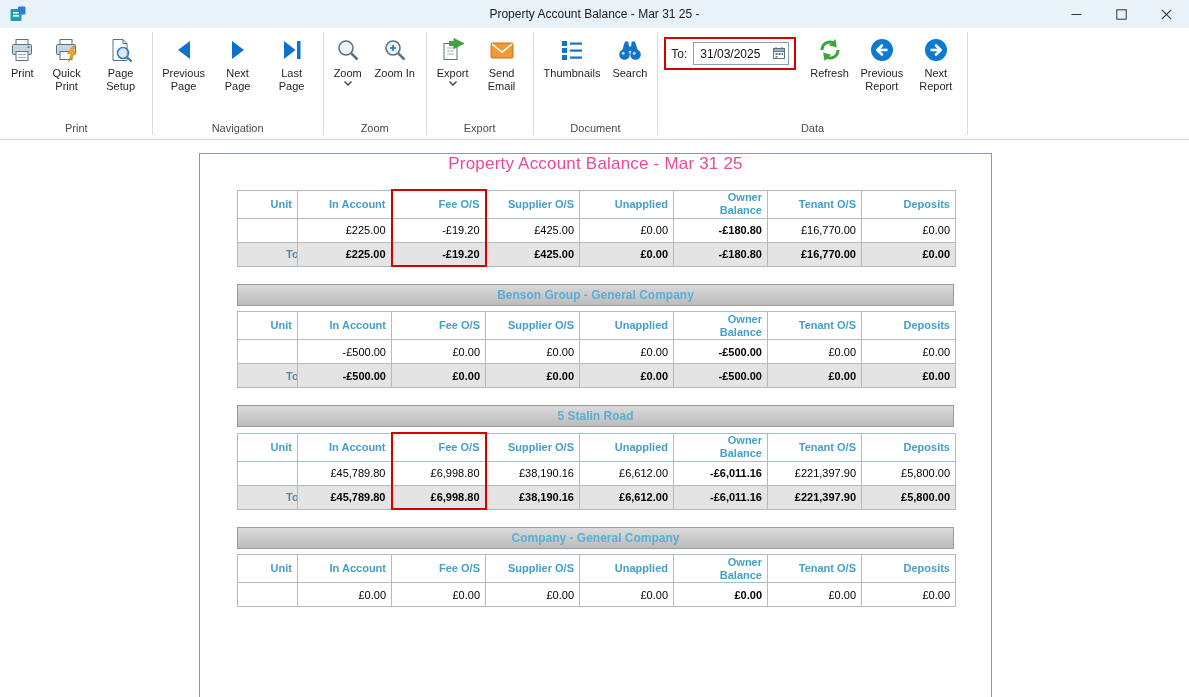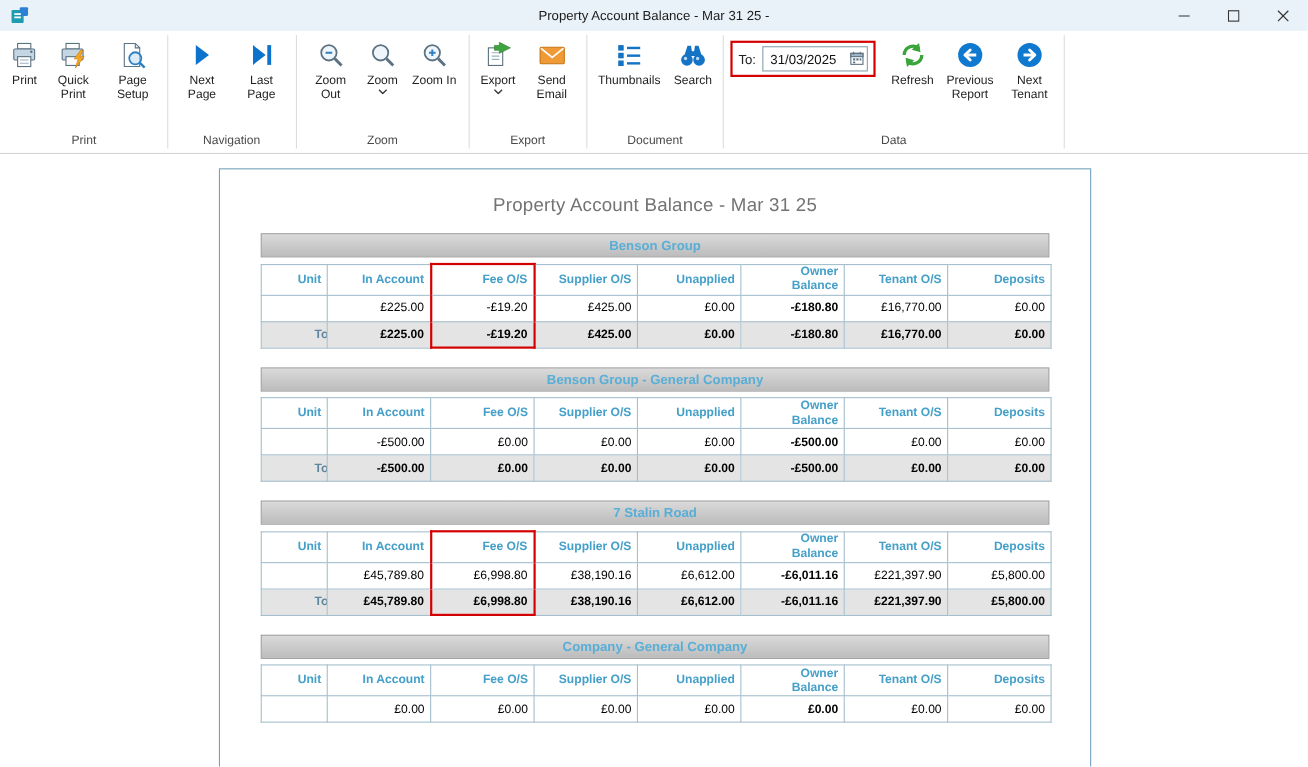--- a/index.html
+++ b/index.html
@@ -28,21 +28,21 @@
   
   .tofield-wrap { display: flex; align-items: center; gap: 6px; border: 2px solid var(--hl, #d40000); padding: 3px 5px; margin: 9px 8px 0 2px; height: 33px; }
   .tolabel { font-size: 12px; color: #222; }
   .dateinput { position: relative; }
   .dateinput input { width: 96px; height: 23px; border: 1px solid #8aa0ae; font-family: "Liberation Sans", sans-serif; font-size: 12px; padding: 1px 20px 1px 6px; color: #111; outline: none; }
   .calbtn { position: absolute; right: 2px; top: 3px; width: 16px; height: 16px; display: flex; align-items: center; justify-content: center; }
 
   
   .viewport { height: 557px; background: #ffffff; position: relative; overflow: hidden; }
   .page { position: absolute; left: 199px; top: 13px; width: 793px; height: 1000px; background: #ffffff; border: 1px solid #74a2bd; }
-  .rtitle { margin-top: 23px; text-align: center; font-size: 17px; color: #737373; letter-spacing: 0.2px; }
+  .rtitle { text-align: center; font-size: 17px; color: #ec4899; letter-spacing: 0.2px; }
   .tablewrap { margin: 15px 37px 0; }
 
   .section { margin-bottom: 17px; }
   .secbar { height: 22px; margin-bottom: 5px; background: linear-gradient(#dadada, #bcbcbc); border: 1px solid #9b9b9b; display: flex; align-items: center; justify-content: center; font-size: 12px; font-weight: bold; color: #58aed6; }
 
   table { border-collapse: collapse; width: 718px; table-layout: fixed; font-size: 11px; }
   th, td { border: 1px solid #a5bfce; padding: 0 5px; height: 24px; overflow: hidden; }
   thead th { height: 28px; color: #45a0c9; font-weight: bold; text-align: right; vertical-align: middle; white-space: pre-line; line-height: 1.15; }
   thead th:first-child { text-align: right; }
   td { text-align: right; color: #000; background: #ffffff; }
@@ -131,20 +131,28 @@
     <div class="rgrouplabel">Print</div>
   </div>
 
   <div class="rsep"></div>
 
   <div class="rgroup">
     <div class="rbtns">
       <div class="rbtn">
         <span class="ic">
           <svg width="26" height="26" viewBox="0 0 26 26" fill="#0d72cc">
+              <polygon points="19,4 7,13 19,22"></polygon>
+            </svg>
+        </span>
+        <span class="lbl">Previous Page</span>
+      </div>
+      <div class="rbtn">
+        <span class="ic">
+          <svg width="26" height="26" viewBox="0 0 26 26" fill="#0d72cc">
               <polygon points="7,4 19,13 7,22"></polygon>
             </svg>
         </span>
         <span class="lbl">Next Page</span>
       </div>
       <div class="rbtn">
         <span class="ic">
           <svg width="26" height="26" viewBox="0 0 26 26" fill="#0d72cc">
             <polygon points="5,4 16.5,13 5,22"></polygon>
               <rect x="18" y="4" width="3.5" height="18"></rect>
@@ -153,30 +161,20 @@
         <span class="lbl">Last Page</span>
       </div>
     </div>
     <div class="rgrouplabel">Navigation</div>
   </div>
 
   <div class="rsep"></div>
 
   <div class="rgroup">
     <div class="rbtns">
-      <div class="rbtn">
-        <span class="ic">
-          <svg width="26" height="26" viewBox="0 0 26 26">
-            <circle cx="11" cy="11" r="7" fill="#eef6fb" stroke="#5b7282" stroke-width="1.6"></circle>
-            <line x1="16.3" y1="16.3" x2="22.5" y2="22.5" stroke="#5b7282" stroke-width="2.6"></line>
-            <line x1="8" y1="11" x2="14" y2="11" stroke="#2f7fc1" stroke-width="1.8"></line>
-          </svg>
-        </span>
-        <span class="lbl">Zoom Out</span>
-      </div>
       <div class="rbtn">
         <span class="ic">
           <svg width="26" height="26" viewBox="0 0 26 26">
             <circle cx="11" cy="11" r="7" fill="#eef6fb" stroke="#5b7282" stroke-width="1.6"></circle>
             <line x1="16.3" y1="16.3" x2="22.5" y2="22.5" stroke="#5b7282" stroke-width="2.6"></line>
           </svg>
         </span>
         <span class="lbl w1">Zoom</span>
         <span class="chev">
           <svg width="8" height="5" viewBox="0 0 8 5">
@@ -310,35 +308,34 @@
         <span class="lbl">Previous Report</span>
       </div>
       <div class="rbtn">
         <span class="ic">
           <svg width="26" height="26" viewBox="0 0 26 26">
             <circle cx="13" cy="13" r="11" fill="#0f78cf"></circle>
             <line x1="7.5" y1="13" x2="17" y2="13" stroke="#ffffff" stroke-width="2.6"></line>
             <path d="M13,8.5 L17.8,13 L13,17.5" fill="none" stroke="#ffffff" stroke-width="2.6" stroke-linejoin="round" stroke-linecap="round"></path>
           </svg>
         </span>
-        <span class="lbl">Next Tenant</span>
+        <span class="lbl">Next Report</span>
       </div>
     </div>
     <div class="rgrouplabel">Data</div>
   </div>
 
   <div class="rsep"></div>
 </div>
 
 <div class="viewport">
   <div class="page">
     <div class="rtitle">Property Account Balance - Mar 31 25</div>
     <div class="tablewrap">
         <div class="section">
-          <div class="secbar">Benson Group</div>
           <table>
             <colgroup>
               <col style="width: 60px;">
               <col style="width: 94px;">
               <col style="width: 94px;">
               <col style="width: 94px;">
               <col style="width: 94px;">
               <col style="width: 94px;">
               <col style="width: 94px;">
               <col style="width: 94px;">
@@ -424,21 +421,21 @@
                 <td>£0.00</td>
                 <td>£0.00</td>
                 <td>-£500.00</td>
                 <td>£0.00</td>
                 <td>£0.00</td>
               </tr>
             </tbody>
           </table>
         </div>
         <div class="section">
-          <div class="secbar">7 Stalin Road</div>
+          <div class="secbar">5 Stalin Road</div>
           <table>
             <colgroup>
               <col style="width: 60px;">
               <col style="width: 94px;">
               <col style="width: 94px;">
               <col style="width: 94px;">
               <col style="width: 94px;">
               <col style="width: 94px;">
               <col style="width: 94px;">
               <col style="width: 94px;">

